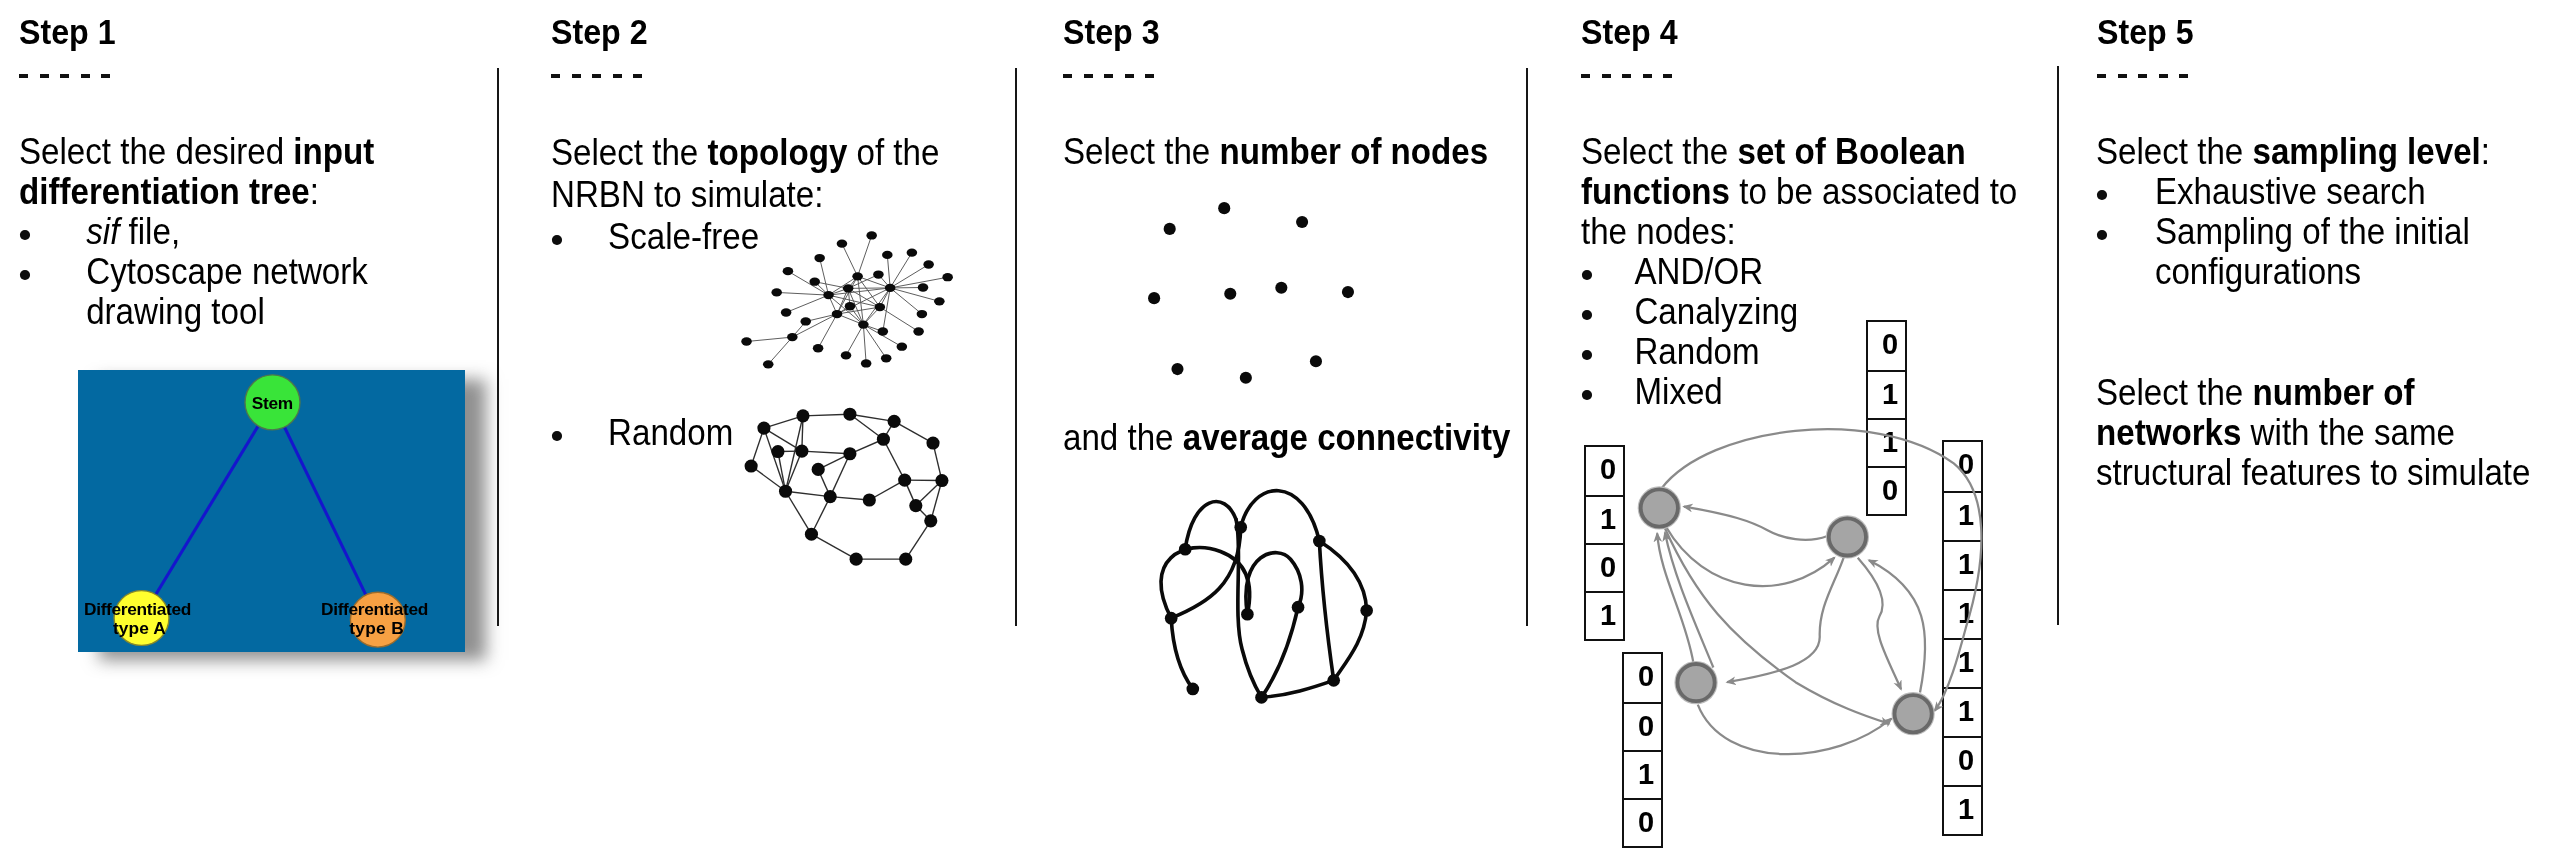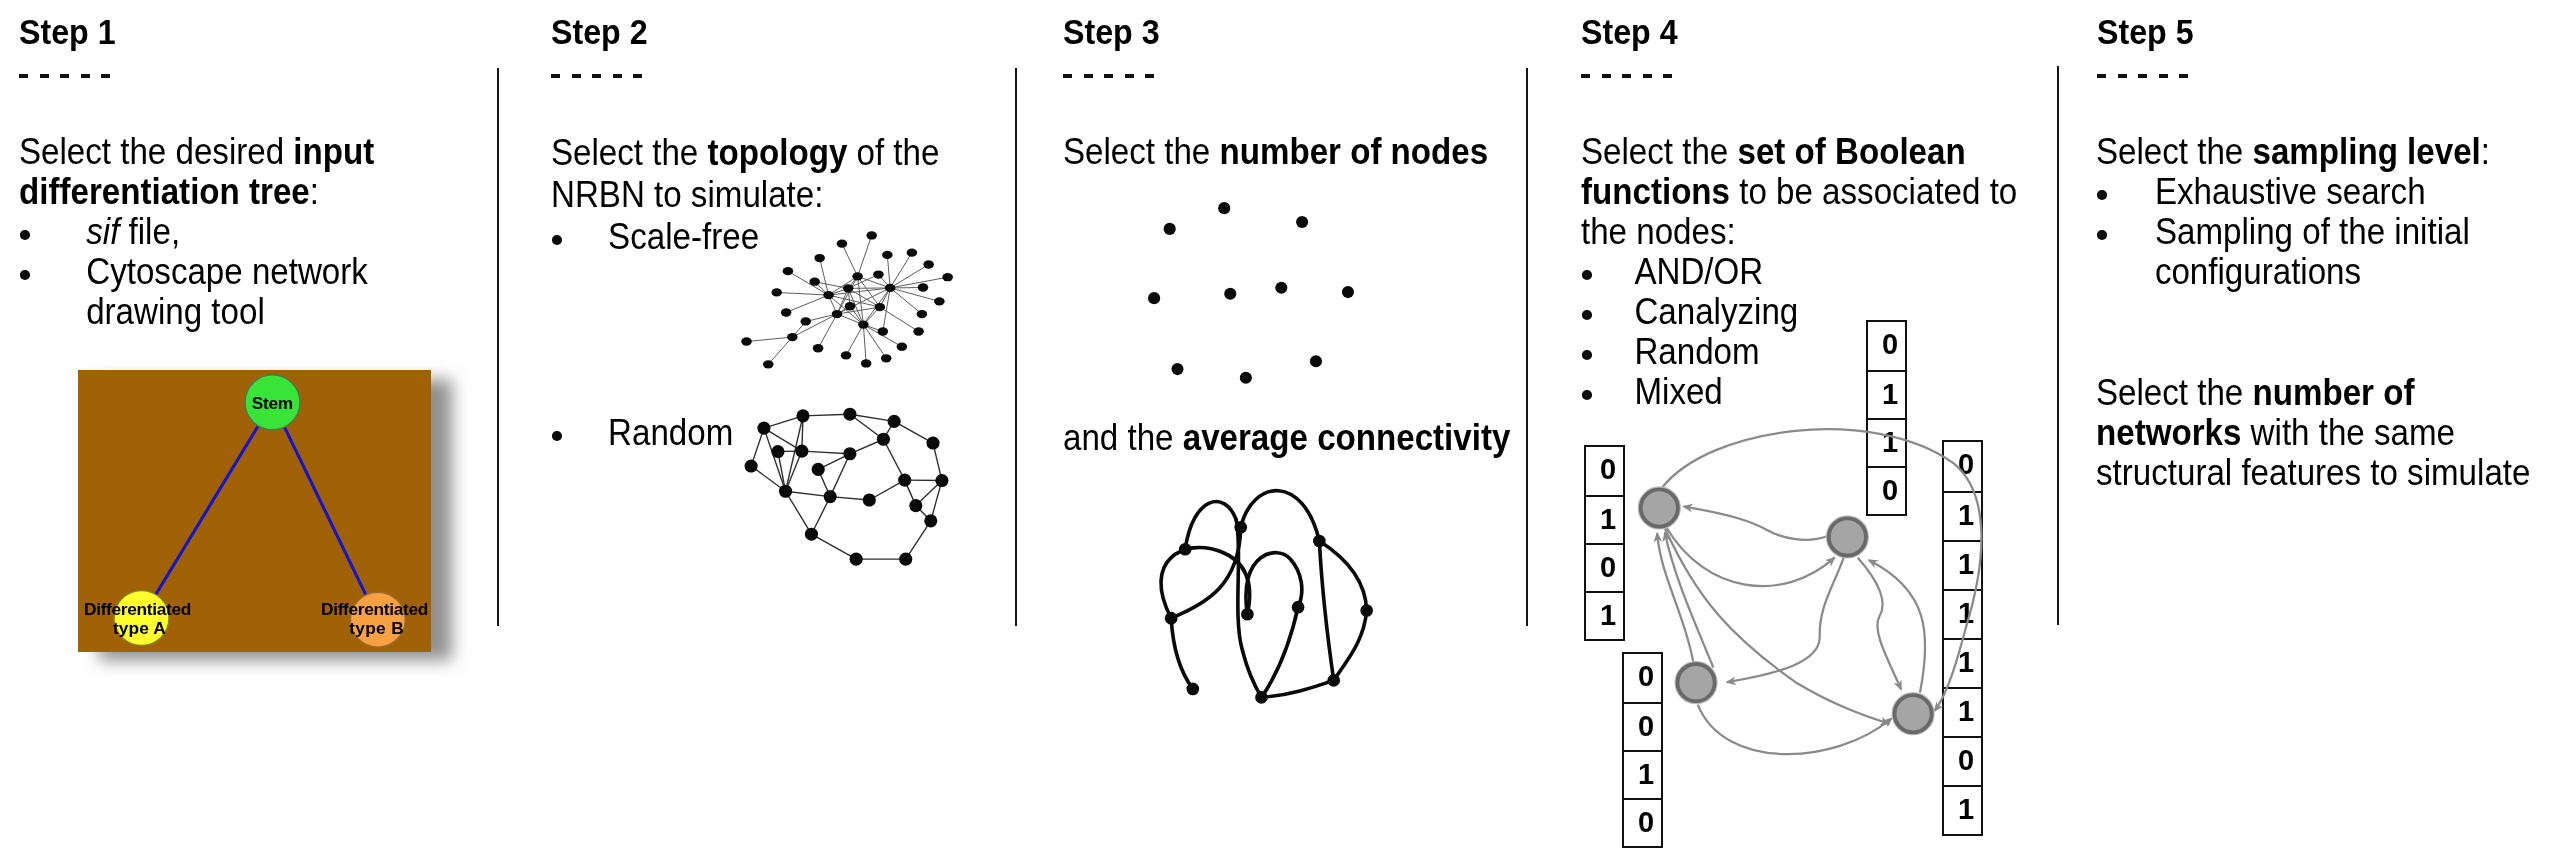--- a/index.html
+++ b/index.html
@@ -71,21 +71,21 @@
 <span class="dot"></span><span style="display:inline-block;width:52px"></span>Exhaustive search<br>
 <span class="dot"></span><span style="display:inline-block;width:52px"></span>Sampling of the initial<br>
 <span style="display:inline-block;width:64px"></span>configurations
 </div>
 <div class="tb" style="left:2096px;top:373px">
 Select the <b>number of</b><br>
 <b>networks</b> with the same<br>
 structural features to simulate
 </div>
 
-<div class="abs" style="left:78px;top:370px;width:353px;height:282px;background:#a16207;box-shadow:21px 8.7px 15.6px rgba(70,70,70,0.6)">
+<div class="abs" style="left:78px;top:370px;width:387px;height:282px;background:#0369a1;box-shadow:21px 8.7px 15.6px rgba(70,70,70,0.6)">
 <svg width="353" height="282" viewBox="0 0 408 326">
 <line x1="224.8" y1="37.4" x2="73.4" y2="286.7" stroke="#1515cd" stroke-width="3.6"></line>
 <line x1="224.8" y1="37.4" x2="346.6" y2="288.6" stroke="#1515cd" stroke-width="3.6"></line>
 <circle cx="224.8" cy="37.4" r="31.8" fill="#39e439" stroke="#4d774d" stroke-width="1.6"></circle>
 <circle cx="73.4" cy="286.7" r="31.7" fill="#ffff2e" stroke="#88882a" stroke-width="1.6"></circle>
 <circle cx="346.6" cy="288.6" r="31.7" fill="#f7a143" stroke="#9a6c2d" stroke-width="1.6"></circle>
 <g font-family="Liberation Sans" font-weight="bold" font-size="20px" fill="#000" text-anchor="middle" lengthAdjust="spacingAndGlyphs">
 <text x="224.8" y="45.3" textLength="48">Stem</text>
 <text x="68.9" y="282.8" textLength="124">Differentiated</text>
 <text x="70.9" y="304.8" textLength="61">type A</text>

